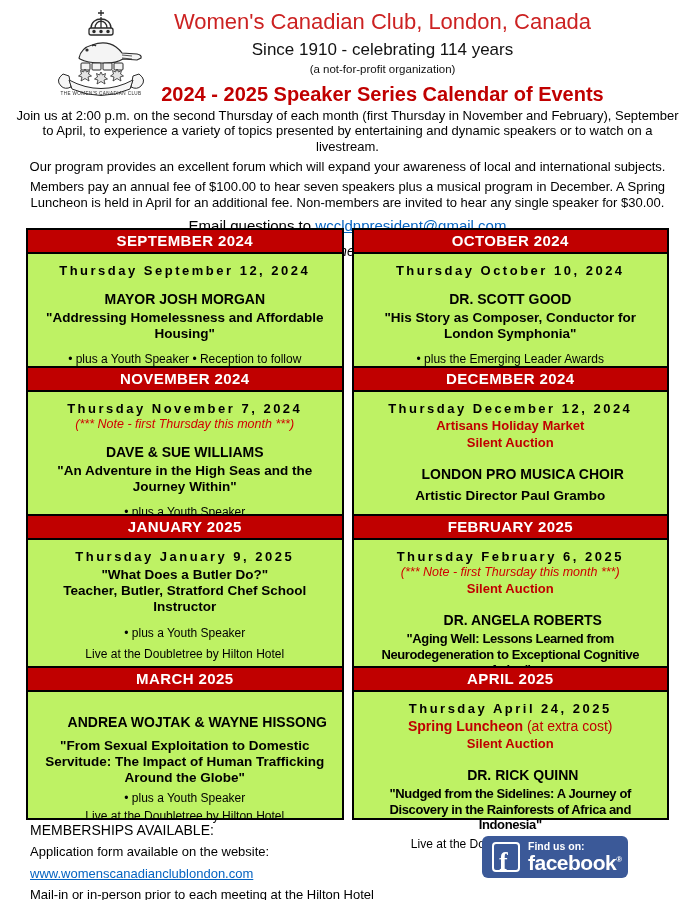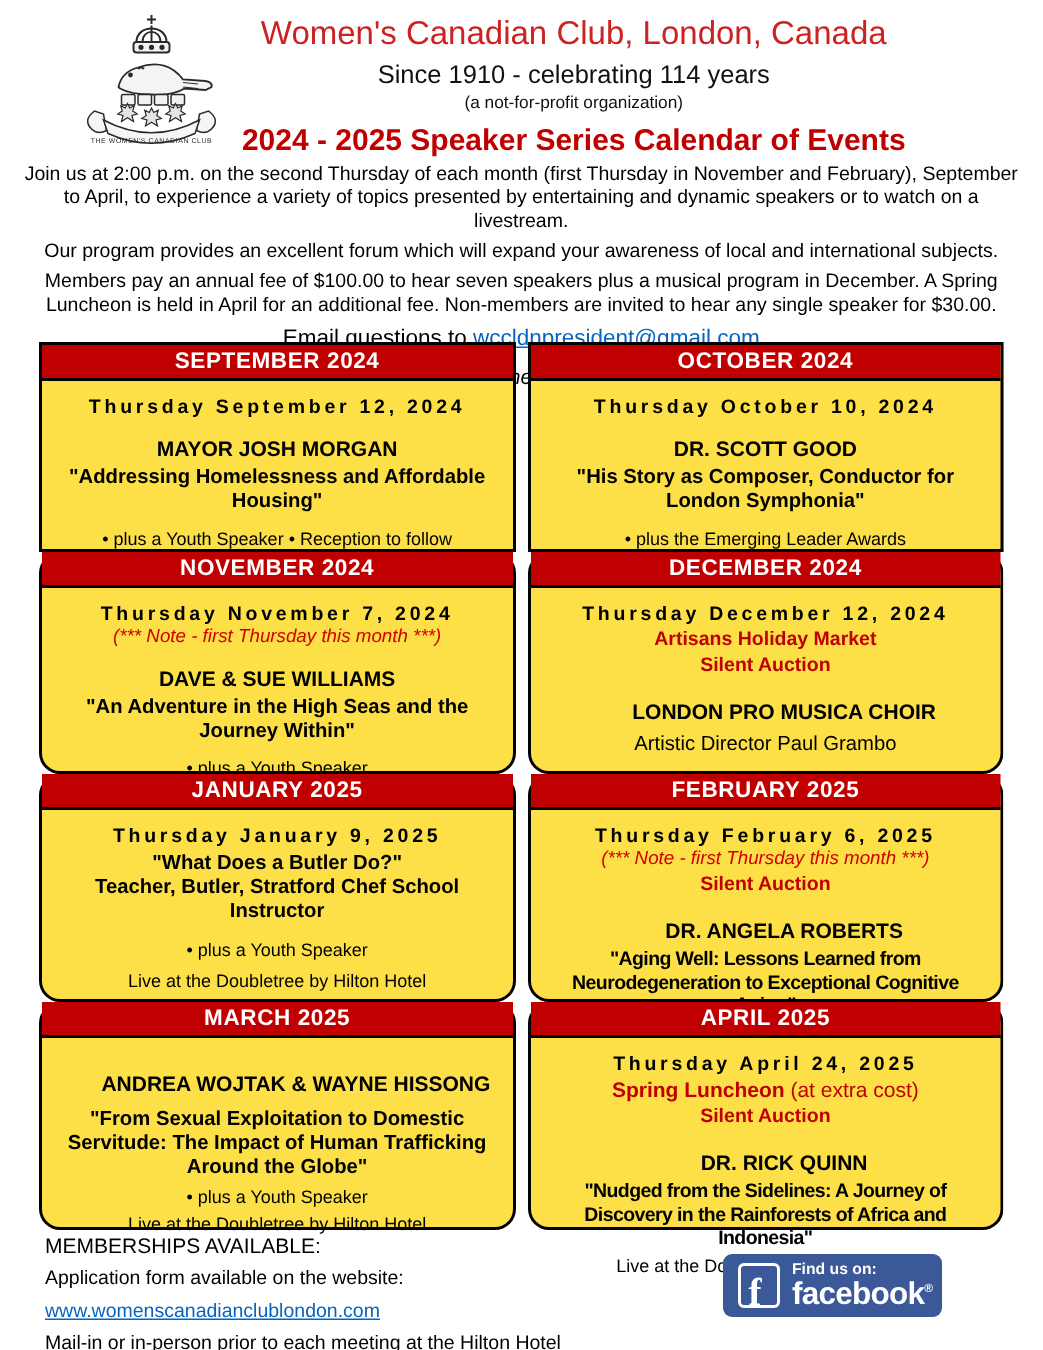--- a/index.html
+++ b/index.html
@@ -22,36 +22,36 @@
   a.link { color:#0563c1; text-decoration:underline; }
   .email-line { font-size:15px; margin-top:7px; }
   .welcome { font-style:italic; font-size:14px; margin-top:8px; }
 
   
   .grid {
     position:absolute; top:228px; left:26px; width:643px;
     display:grid; grid-template-columns:1fr 1fr; column-gap:8px;
     grid-template-rows:140px 148px 152px 152px;
   }
-  .card { border:2px solid #000; background:#fde047; box-sizing:border-box;
+  .card { border:2px solid #000; background:#bef264; box-sizing:border-box;
           display:flex; flex-direction:column; }
-  .card.nt { border-top:none;border-radius:14px; }
+  .card.nt { border-top:none; }
   .band { background:#c00000; color:#fff; font-weight:bold; font-size:15px;
           letter-spacing:0.4px; text-align:center; padding:2px 0 3px;
           border-bottom:2px solid #000; }
   .body { flex:1; display:flex; flex-direction:column; align-items:center;
           text-align:center; padding:6px 8px 5px; min-height:0; }
   .date { font-weight:bold; font-size:13px; letter-spacing:2.5px; margin-top:3px; }
   .note { color:#d00000; font-style:italic; font-size:12.5px; margin-top:1px; }
   .redline { color:#c00000; font-weight:bold; font-size:13px; margin-top:2px; }
   .luncheon { color:#c00000; font-size:14px; margin-top:2px; }
   .luncheon .b { font-weight:bold; }
   .speaker { font-weight:bold; font-size:14px; margin-top:13px; }
   .speaker.tight { margin-top:16px;padding-left:25px; }
-  .speaker-sub { font-weight:normal; font-size:13.5px; margin-top:6px; }
+  .speaker-sub { font-weight:bold; font-size:13.5px; margin-top:6px; }
   .topic { font-weight:bold; font-size:13.5px; line-height:1.2; margin-top:3px; }
   .topic.cond { font-size:13px; letter-spacing:-0.4px; }
   .extras { font-size:12px; margin-top:10px; }
   .location { font-size:12px; margin-top:auto; padding-top:4px; }
 
   
   .footer { position:absolute; left:30px; top:820px; font-size:13px; line-height:1.5; }
   .footer .head { font-size:14px; margin-bottom:1px; }
   .footer div { margin-bottom:2px; }
 

